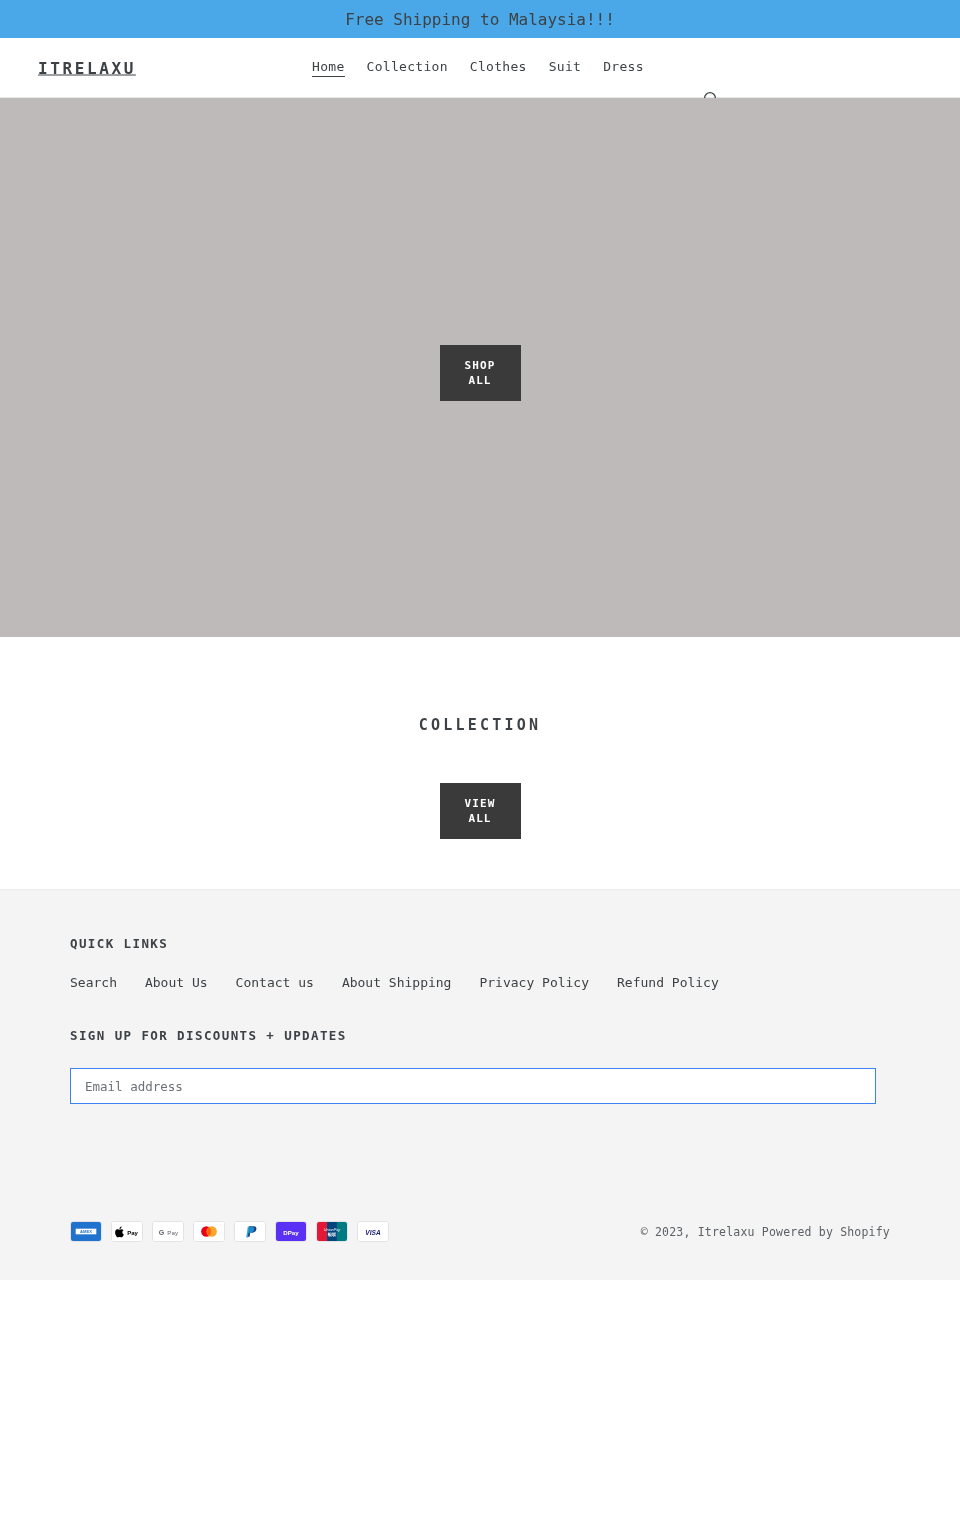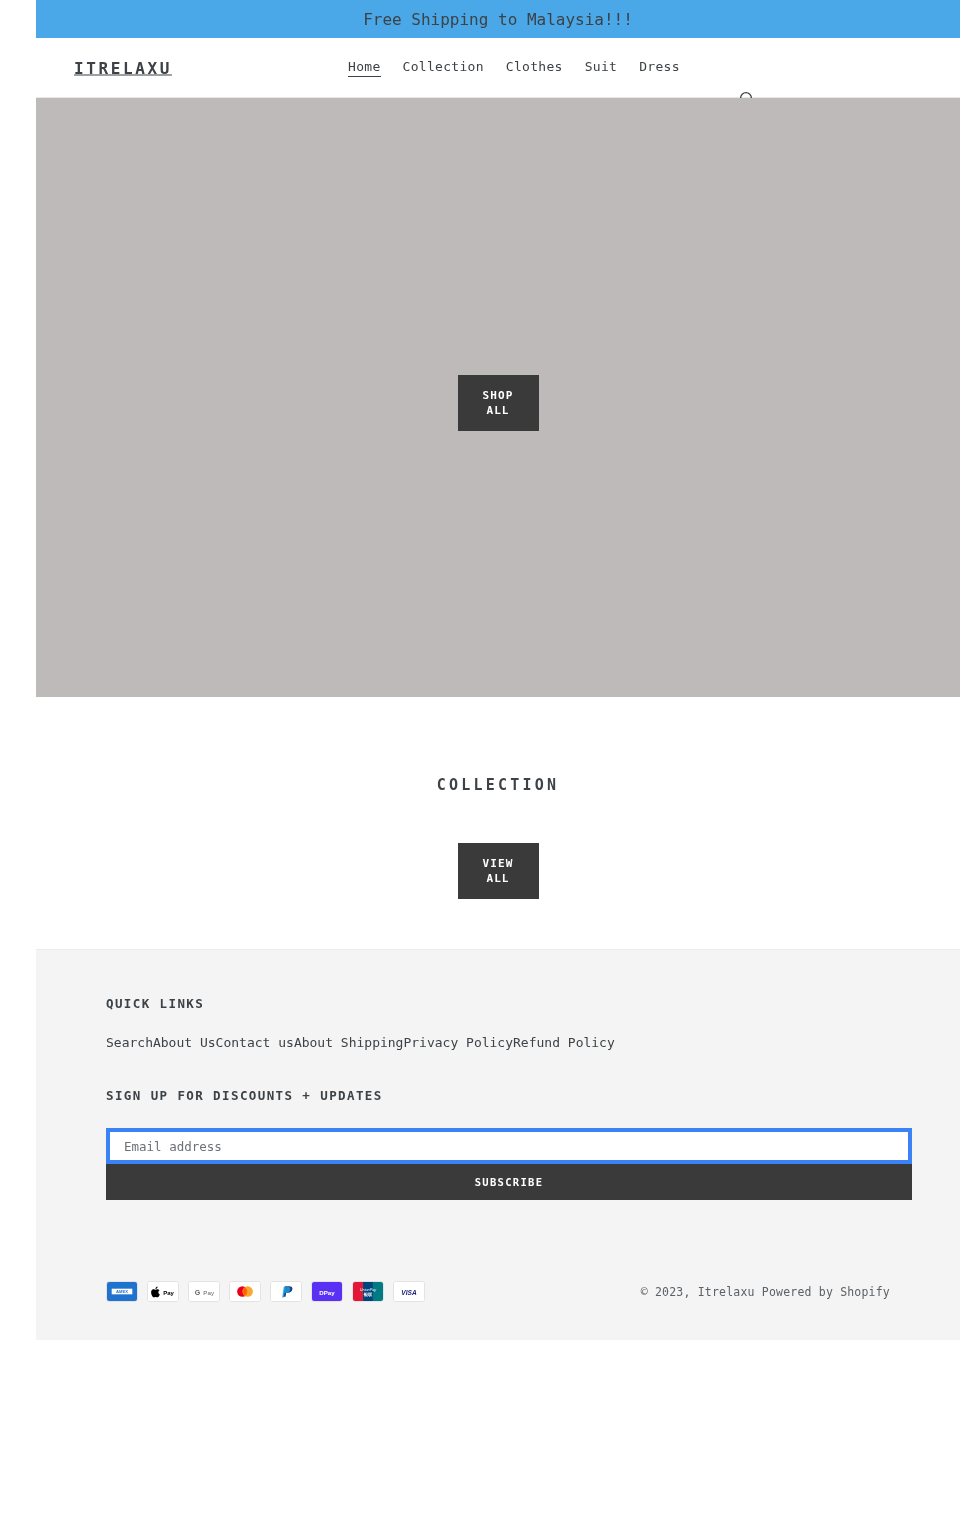--- a/index.html
+++ b/index.html
@@ -4,21 +4,21 @@
 <style>
   * { box-sizing: border-box; margin: 0; padding: 0; }
   html, body {
     width: 960px;
     height: 1529px;
     background: #ffffff;
     font-family: "DejaVu Sans Mono", "Liberation Mono", monospace;
     color: #3d4246;
     -webkit-font-smoothing: antialiased;
   }
-  .page { width: 960px; height: 1529px; position: relative; overflow: hidden; padding-left: 36px; }
+  .page { width: 960px; height: 1529px; position: relative; overflow: hidden; }
 
   
   .announce {
     height: 38px;
     background: #4aa8e8;
     display: flex;
     align-items: center;
     justify-content: center;
   }
 
@@ -75,21 +75,21 @@
     top: 68px;
     width: 20px;
     height: 22px;
     display: flex;
     align-items: center;
     justify-content: center;
   }
 
   
   .hero {
-    height: 599px;
+    height: 539px;
     background: #bebaba;
     position: relative;
     display: flex;
     align-items: center;
     justify-content: center;
   }
   .btn-dark {
     background: #3a3a3a;
     color: #ffffff;
     font-size: 11px;
@@ -153,35 +153,36 @@
     position: relative;
   }
   .footer-heading {
     font-size: 12.5px;
     font-weight: bold;
     letter-spacing: 1.4px;
     color: #3d4246;
   }
   .quick-links {
     display: flex;
+    gap: 28px;
     margin-top: 24px;
   }
   .quick-link {
     font-size: 13px;
     color: #3d4246;
     text-decoration: none;
     white-space: nowrap;
   }
   .newsletter-heading { margin-top: 38px; }
   .email-input {
     margin-top: 25px;
     width: 806px;
     height: 36px;
     background: #ffffff;
-    border: 4px solid #3b82f6;
+    border: 1px solid #3b82f6;
     padding: 0 14px;
     font-family: "DejaVu Sans Mono", "Liberation Mono", monospace;
     font-size: 12.5px;
     color: #3d4246;
   }
   .email-input::placeholder { color: #6b7177; }
   .subscribe-btn {
     width: 806px;
     height: 36px;
     background: #3a3a3a;
@@ -281,21 +282,20 @@
       <a class="quick-link" href="#">Contact us</a>
       <a class="quick-link" href="#">About Shipping</a>
       <a class="quick-link" href="#">Privacy Policy</a>
       <a class="quick-link" href="#">Refund Policy</a>
     </div>
 
     <div class="footer-heading newsletter-heading">SIGN UP FOR DISCOUNTS + UPDATES</div>
 
     <input class="email-input" type="email" placeholder="Email address" style="">
 
-    <button class="subscribe-btn">SUBSCRIBE</button>
 
     <div class="footer-bottom">
       <div class="pay-icons">
         <span class="pay-icon">
           <svg width="32" height="21" viewBox="0 0 32 21">
             <rect width="32" height="21" fill="#1F72CD"></rect>
             <rect x="5" y="7.5" width="22" height="6" fill="#fff"></rect>
             <text x="16" y="12.4" font-size="4.4" font-weight="bold" fill="#1F72CD" text-anchor="middle" font-family="'Liberation Sans',sans-serif">AMEX</text>
           </svg>
         </span>

